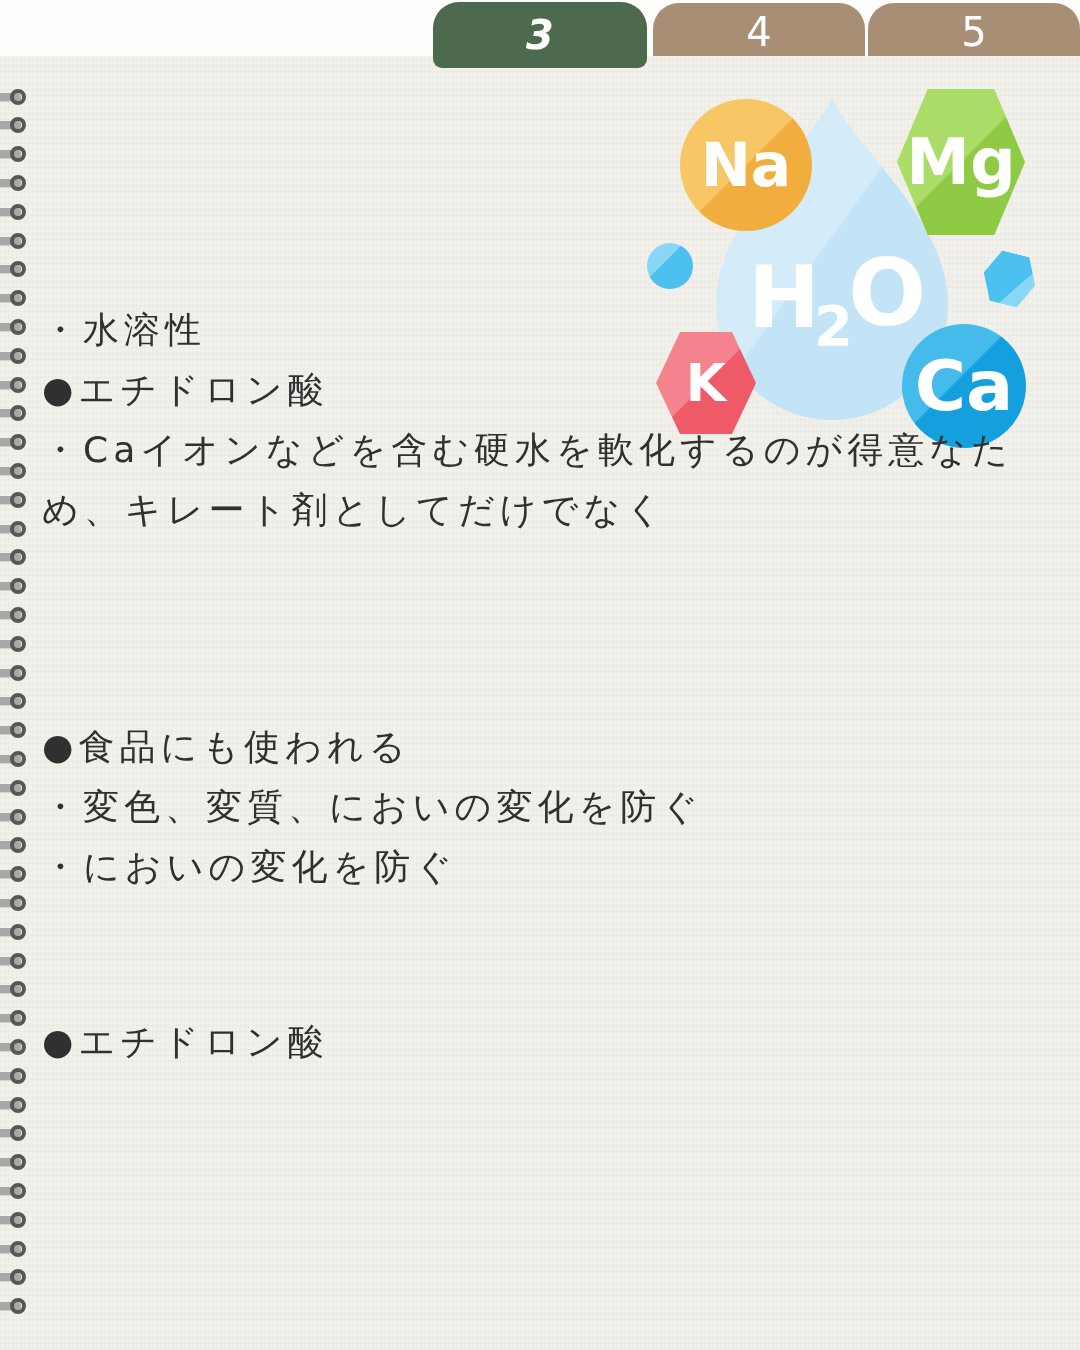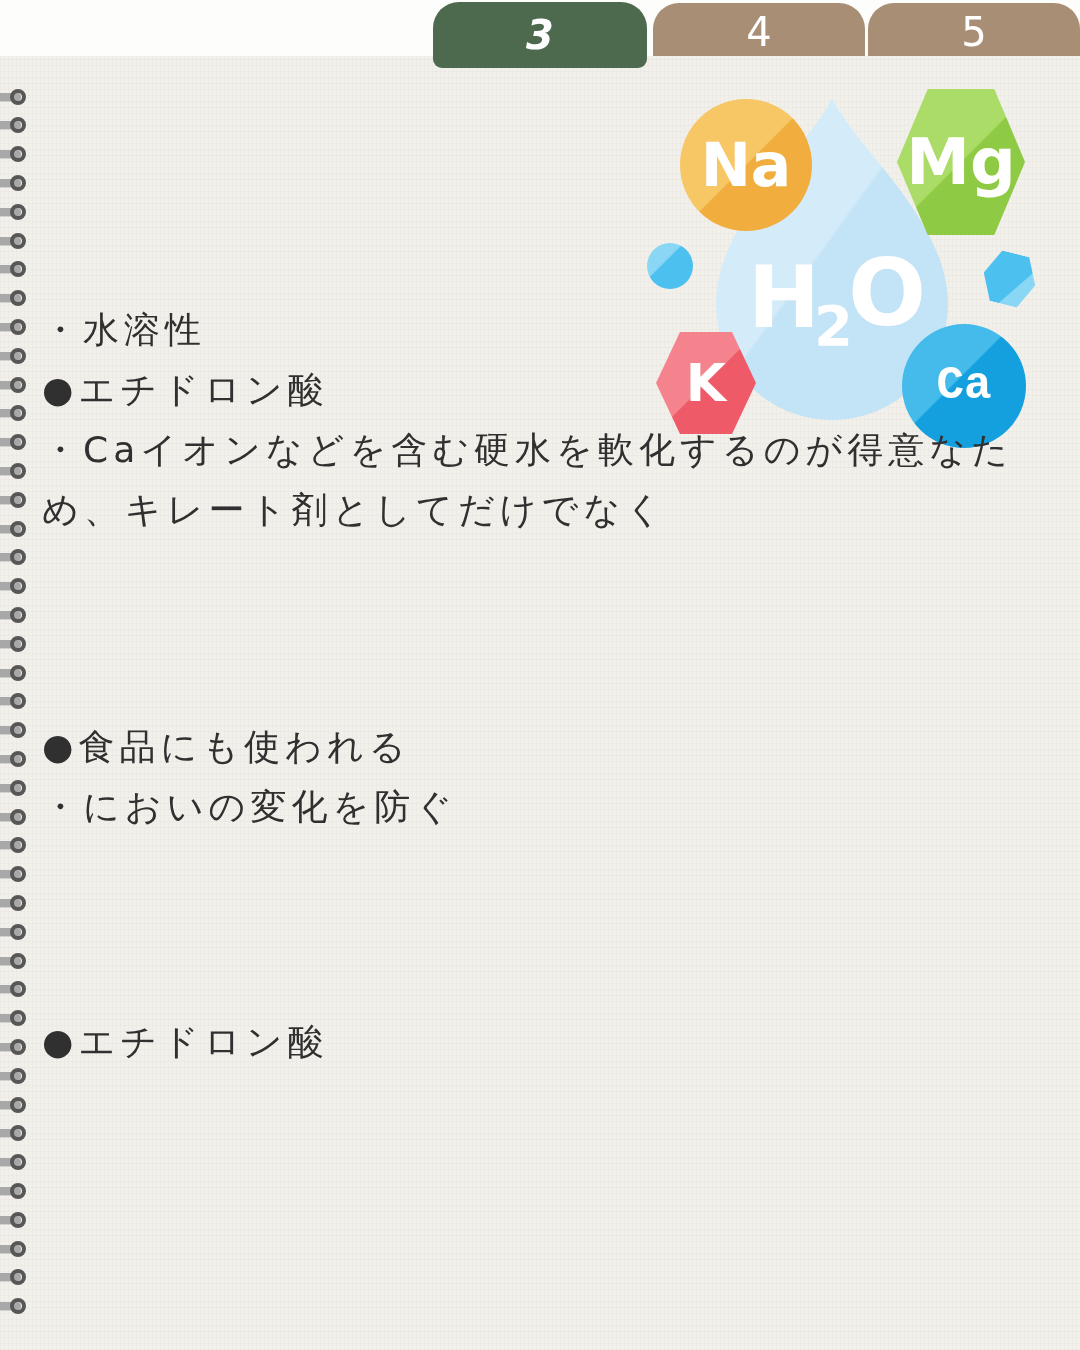--- a/index.html
+++ b/index.html
@@ -58,22 +58,22 @@
     color:#fff;font-weight:700;
   }
   .circle{border-radius:50%;}
   .hex{clip-path:polygon(24% 0%, 76% 0%, 100% 50%, 76% 100%, 24% 100%, 0% 50%);}
   #na{left:40px;top:14px;width:132px;height:132px;font-size:60px;
       background:linear-gradient(135deg,#f7c766 49.5%,#f1ad3e 50.5%);}
   #mg{left:257px;top:4px;width:128px;height:146px;font-size:64px;
       background:linear-gradient(135deg,#abdc68 49.5%,#8fca45 50.5%);}
   #k{left:16px;top:247px;width:100px;height:102px;font-size:52px;
       background:linear-gradient(135deg,#f5838d 49.5%,#ee5a68 50.5%);}
-  #ca{left:262px;top:239px;width:124px;height:124px;font-size:46px;
-      background:linear-gradient(135deg,#44bbeb 44.5%,#14a0df 45.5%);font-family:Liberation Mono, monospace;}
+  #ca{left:262px;top:239px;width:124px;height:124px;font-size:70px;
+      background:linear-gradient(135deg,#44bbeb 44.5%,#14a0df 45.5%);}
   #dot-small{left:7px;top:158px;width:46px;height:46px;
       background:linear-gradient(135deg,#8ad7f5 39.5%,#4cc0ee 40.5%);}
   #hex-small{left:343px;top:168px;width:53px;height:52px;transform:rotate(14deg);
       background:linear-gradient(305deg,#8ad7f5 34.5%,#4cc0ee 35.5%);}
   .h2o{position:absolute;left:100px;top:165px;width:210px;height:115px;color:#ffffff;font-weight:700;}
   .h2o span{position:absolute;line-height:1;}
   .h2o-h{left:8px;top:4px;font-size:86px;}
   .h2o-sub{left:74px;top:48px;font-size:56px;}
   .h2o-o{left:108px;top:-2px;font-size:92px;}
 
@@ -314,20 +314,21 @@
   </div>
 
   <div id="section-1" class="text-section">
     <p>・水溶性</p>
     <p>●エチドロン酸</p>
     <p>・Caイオンなどを含む硬水を軟化するのが得意なため、キレート剤としてだけでなく</p>
   </div>
 
   <div id="section-2" class="text-section">
     <p>●食品にも使われる</p>
+    <p>・変色、変質、においの変化を防ぐ</p>
     <p>・においの変化を防ぐ</p>
   </div>
 
   <div id="section-3" class="text-section">
     <p>●エチドロン酸</p>
   </div>
 
 </div>
 
 </body></html>

